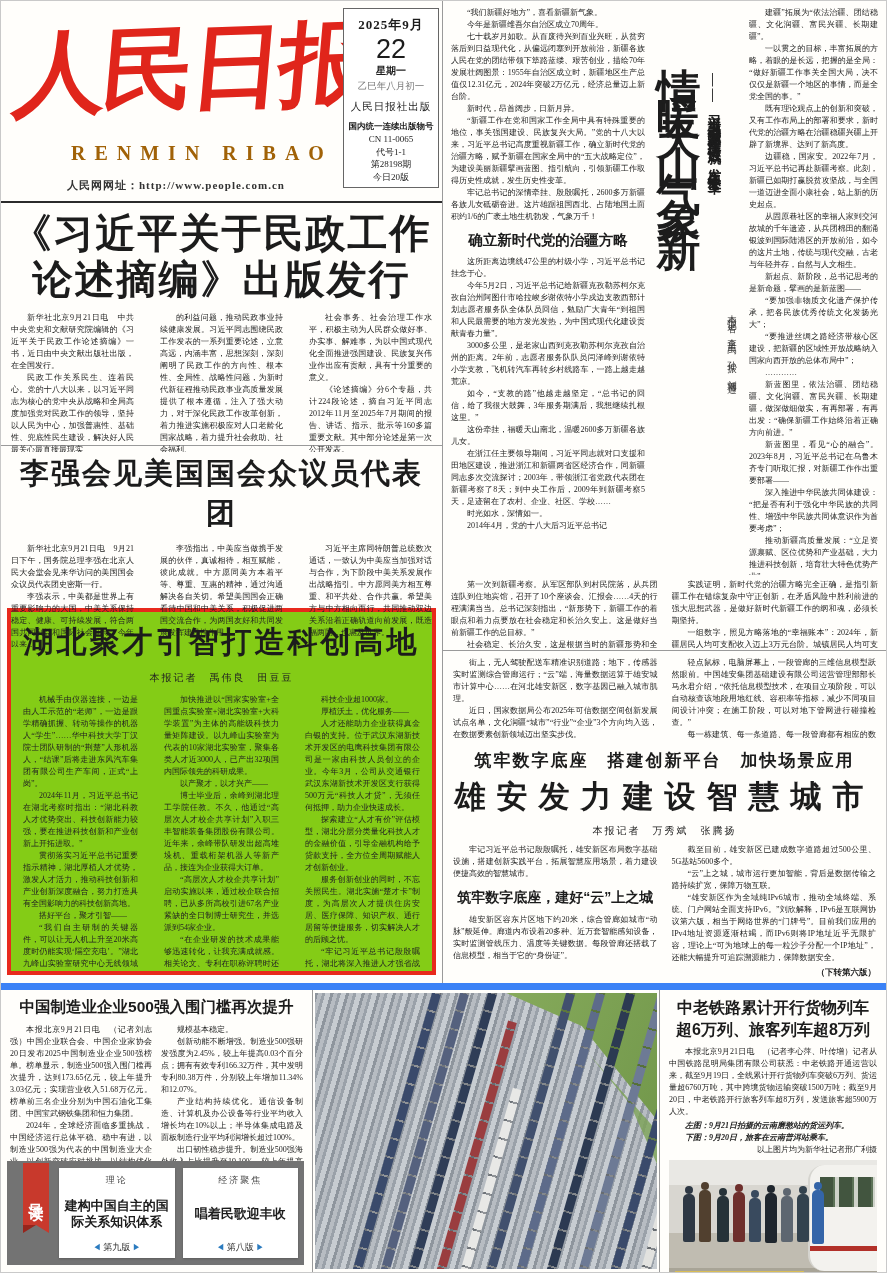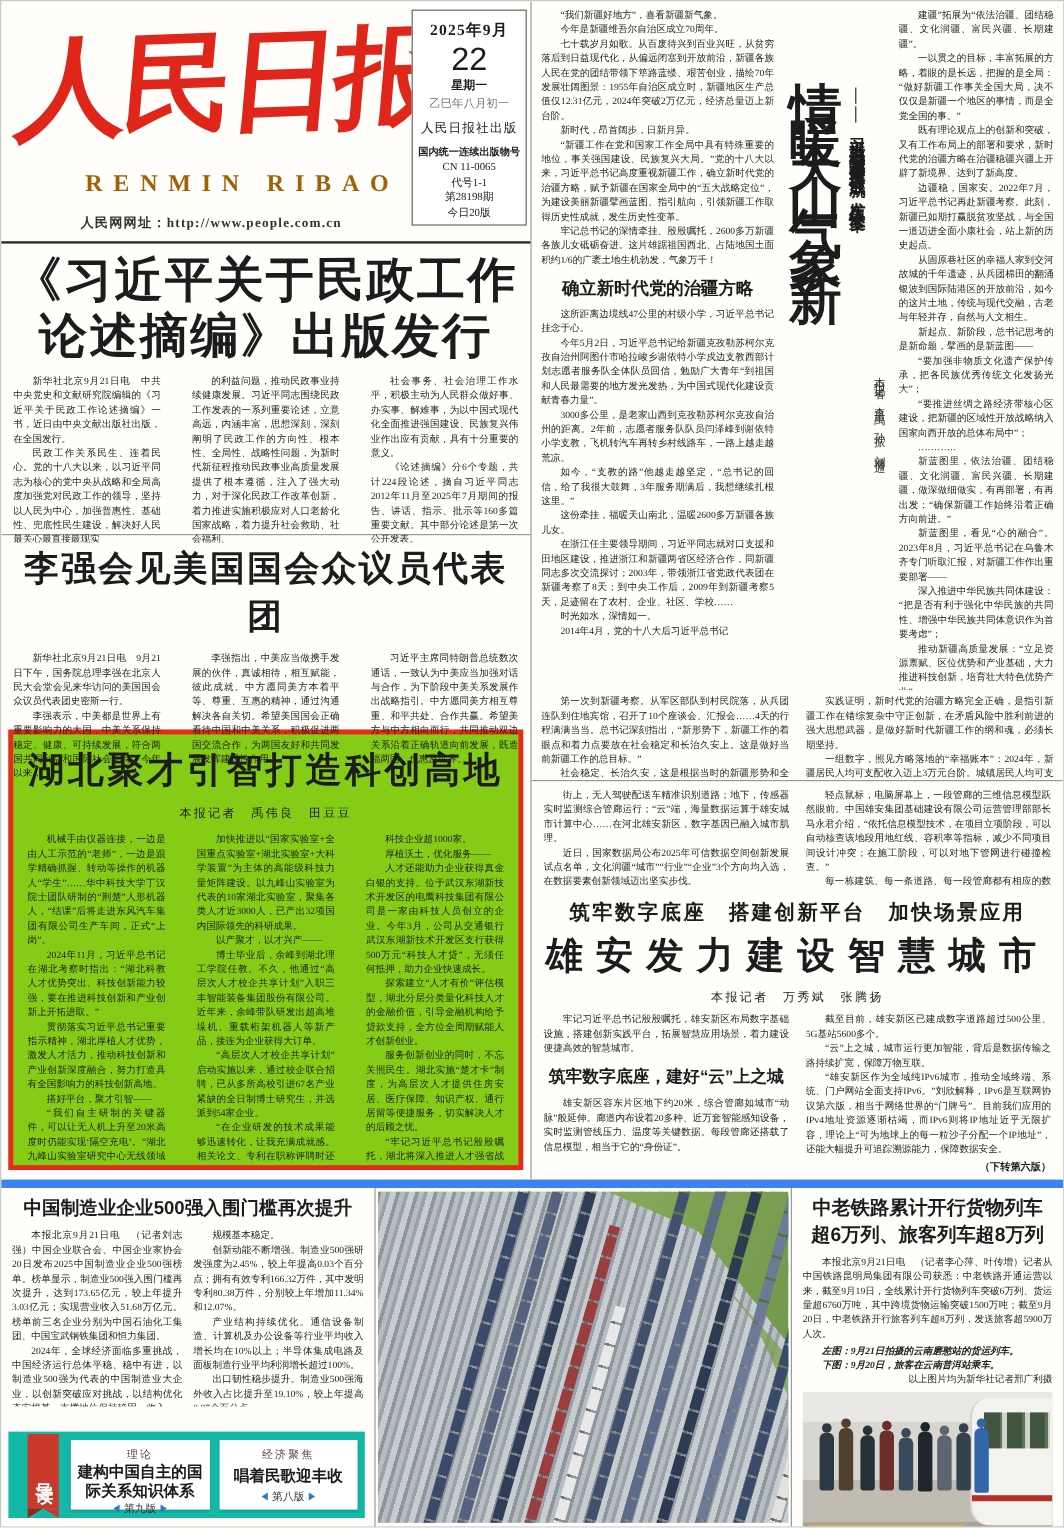--- a/index.html
+++ b/index.html
@@ -74,21 +74,21 @@
   .xa-jump { text-align:right; font-size:8.5px; font-weight:bold; margin-top:3px; }
 
   
   .bottom { display:flex; height:290px; border-top:7px solid #3b82f6; }
   .bl { position:relative; width:312px; border-right:1px solid #9a9a9a; padding:7px 9px 0; }
   .mfg-headline { text-align:center; font-size:15.5px; font-weight:bold; font-family:"Liberation Sans", sans-serif; }
   .cols2 { display:flex; gap:9px; margin-top:6px; }
   .cols2 .bodycol { flex:1; height:148px; }
 
   
-  .daodu { position:absolute; left:6px; right:8px; bottom:8px; height:72px; background:#14b8a6; }
+  .daodu { position:absolute; left:6px; right:8px; bottom:8px; height:104px; background:#737373; }
   .daodu-ribbon { position:absolute; left:16px; top:2px; width:26px; height:62px; background:#c8392c; color:#fff; writing-mode:vertical-rl; text-align:center; font-size:15px; font-weight:bold; letter-spacing:3px; line-height:26px; z-index:2; }
   .daodu-ribbon::after { content:""; position:absolute; left:0; bottom:-8px; border-left:13px solid #97251c; border-right:13px solid #c8392c; border-bottom:8px solid transparent; width:0; }
   .daodu-cards { position:absolute; left:52px; right:6px; top:7px; bottom:7px; display:flex; gap:8px; }
   .daodu-card { flex:1; background:#fff; box-shadow:0 1px 2px rgba(0,0,0,.2); text-align:center; padding:6px 4px 4px; display:flex; flex-direction:column; justify-content:space-between; }
   .dd-section { font-size:9px; color:#444; letter-spacing:2px; }
   .dd-title { font-size:13px; font-weight:bold; line-height:16px; font-family:"Liberation Sans", sans-serif; }
   .dd-page { font-size:9px; color:#333; }
   .dd-page .arr { color:#2b7bbf; font-size:8px; }
 
   

